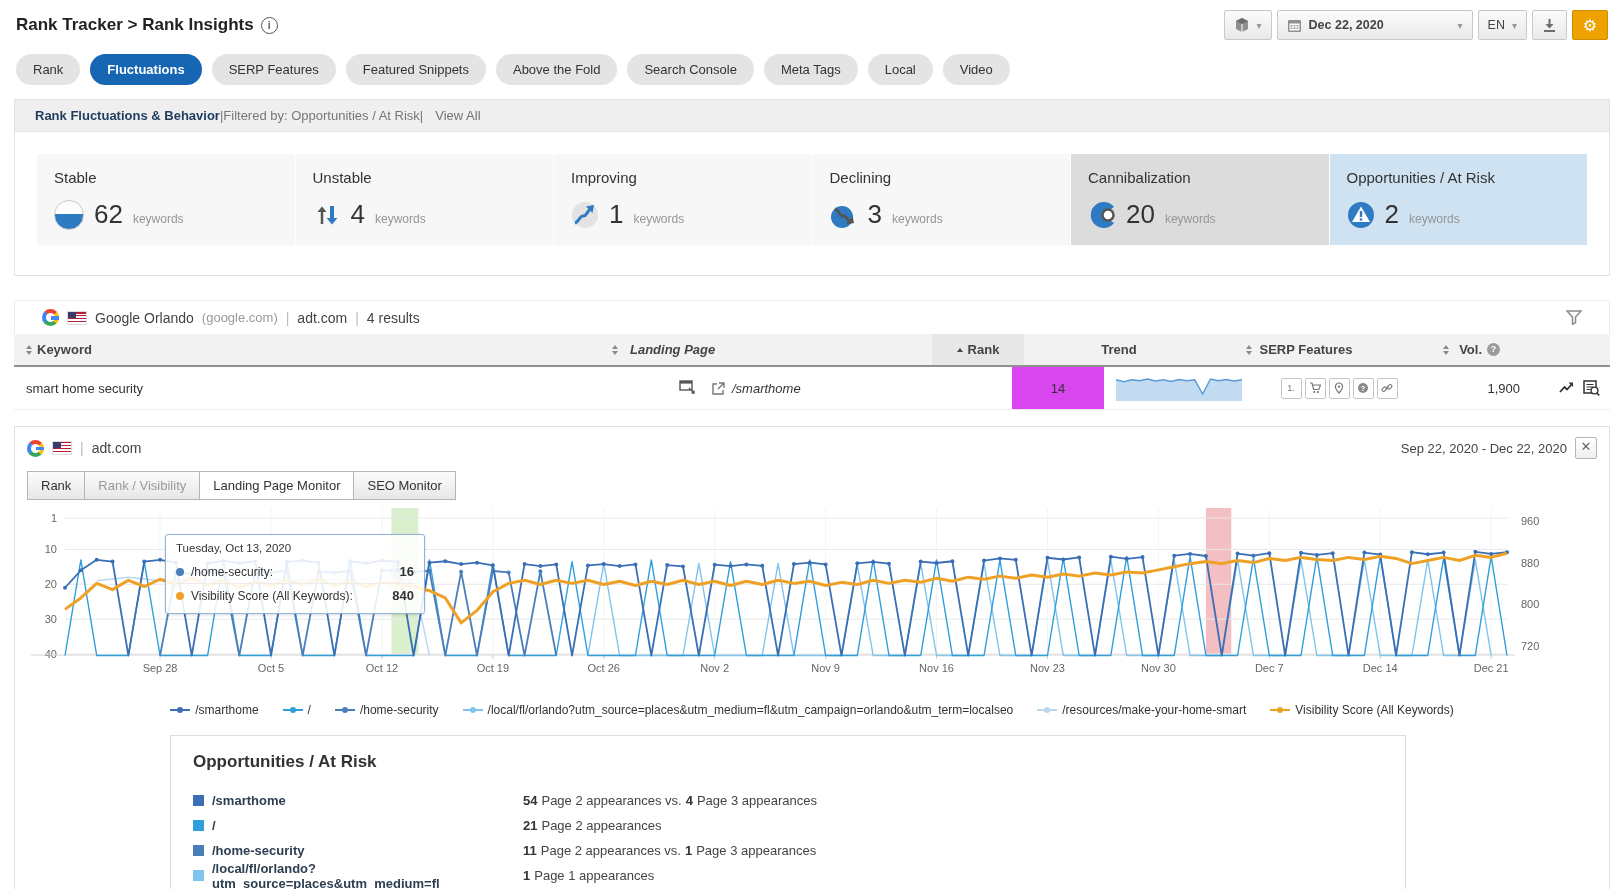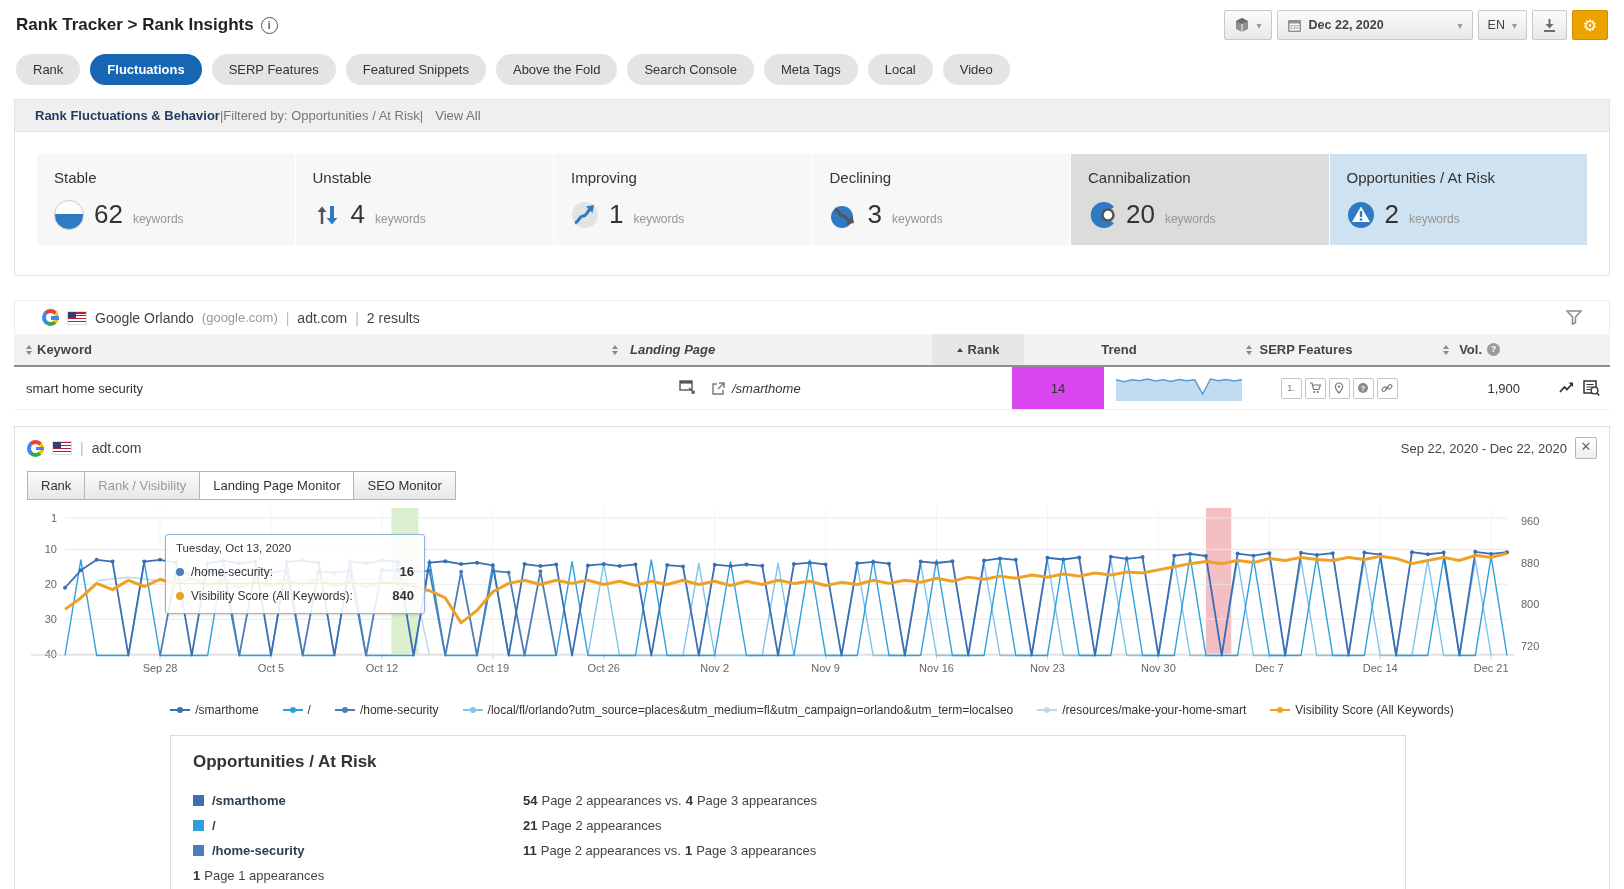--- a/index.html
+++ b/index.html
@@ -227,21 +227,21 @@
 
 <section class="results">
   <div class="res-head">
     <span class="g-logo"></span>
     <span class="us-flag"></span>
     <span>Google Orlando</span>
     <span class="res-domain">(google.com)</span>
     <span class="res-sep">|</span>
     <span>adt.com</span>
     <span class="res-sep">|</span>
-    <span>2 results</span>
+    <span>4 results</span>
     <span class="res-filter">
       <svg class="icon-svg" width="16" height="15" viewBox="0 0 16 15">
           <path d="M1 1h14l-5.5 6v5.5l-3 1.8V7z" fill="none" stroke="#8a8a8a" stroke-width="1.5"></path>
         </svg>
     </span>
   </div>
   <div class="thead">
     <div class="c-kw">
         <span class="sort">
           <i class="up"></i>
@@ -600,16 +600,20 @@
       <div class="opp-stats"><b>21</b><span>Page 2 appearances</span><b></b><span></span></div>
     </div>
     <div class="opp-row">
       <div class="opp-path">
           <span class="opp-marker" style="background: rgb(74, 126, 187);"></span>
           <span>/home-security</span>
         </div>
       <div class="opp-stats"><b>11</b><span>Page 2 appearances vs.</span><b>1</b><span>Page 3 appearances</span></div>
     </div>
     <div class="opp-row">
+      <div class="opp-path">
+          <span class="opp-marker" style="background: rgb(127, 196, 236);"></span>
+          <span>/local/fl/orlando?utm_source=places&amp;utm_medium=fl</span>
+        </div>
       <div class="opp-stats"><b>1</b><span>Page 1 appearances</span><b></b><span></span></div>
     </div>
   </div>
 </section>
 
 </body></html>

